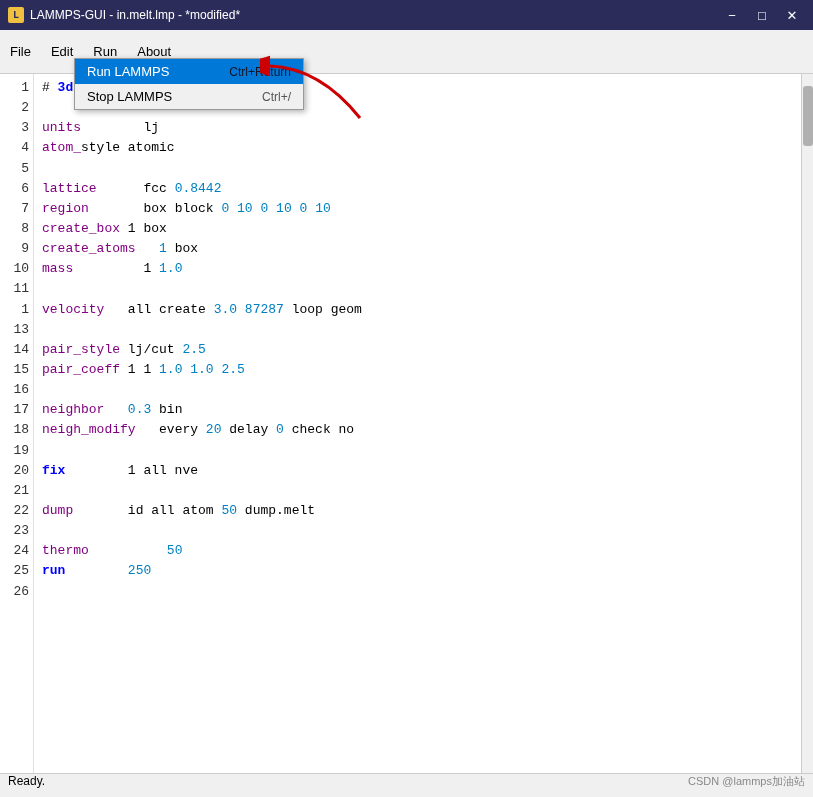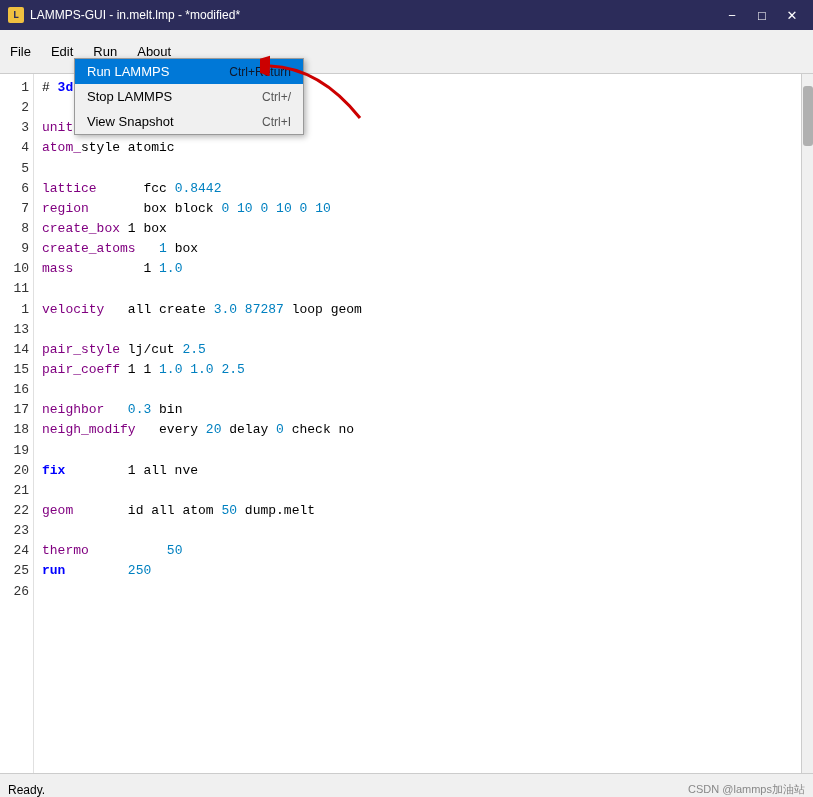--- a/index.html
+++ b/index.html
@@ -179,21 +179,21 @@
       border-radius: 3px;
       margin-top: 12px;
     }
 
     
     #status-bar {
       background: #f0f0f0;
       border-top: 1px solid #ccc;
       height: 24px;
       display: flex;
-      align-items: flex-end;
+      align-items: flex-start;
       padding: 0 8px;
       font-family: 'Segoe UI', sans-serif;
       font-size: 12px;
       flex-shrink: 0;
       justify-content: space-between;
     }
     #status-right {
       color: #888;
       font-size: 11px;
     }
@@ -220,24 +220,20 @@
   <div class="menu-item">About</div>
 
   <div id="run-dropdown">
     <div class="dropdown-item active">
       <span>Run LAMMPS</span>
       <span class="dropdown-shortcut">Ctrl+Return</span>
     </div>
     <div class="dropdown-item">
       <span>Stop LAMMPS</span>
       <span class="dropdown-shortcut">Ctrl+/</span>
-    </div>
-    <div class="dropdown-item">
-      <span>View Snapshot</span>
-      <span class="dropdown-shortcut">Ctrl+I</span>
     </div>
   </div>
 
   <div id="arrow-overlay">
     <svg width="120" height="80" viewBox="0 0 120 80">
       <defs>
         <marker id="arrowhead" markerWidth="10" markerHeight="7" refX="0" refY="3.5" orient="auto">
           <polygon points="0 0, 10 3.5, 0 7" fill="#cc0000"></polygon>
         </marker>
       </defs>
@@ -289,21 +285,21 @@
 <span class="cmd">velocity</span><span class="plain">   all create </span><span class="num">3.0</span><span class="plain"> </span><span class="num">87287</span><span class="plain"> loop geom</span>
 
 <span class="cmd">pair_style</span><span class="plain"> lj/cut </span><span class="num">2.5</span>
 <span class="cmd">pair_coeff</span><span class="plain"> 1 1 </span><span class="num">1.0</span><span class="plain"> </span><span class="num">1.0</span><span class="plain"> </span><span class="num">2.5</span>
 
 <span class="cmd">neighbor</span><span class="plain">   </span><span class="num">0.3</span><span class="plain"> bin</span>
 <span class="cmd">neigh_modify</span><span class="plain">   every </span><span class="num">20</span><span class="plain"> delay </span><span class="num">0</span><span class="plain"> check no</span>
 
 <span class="kw bold">fix</span><span class="plain">        1 all nve</span>
 
-<span class="cmd">geom</span><span class="plain">       id all atom </span><span class="num">50</span><span class="plain"> dump.melt</span>
+<span class="cmd">dump</span><span class="plain">       id all atom </span><span class="num">50</span><span class="plain"> dump.melt</span>
 
 <span class="cmd">thermo</span><span class="plain">          </span><span class="num">50</span>
 <span class="kw bold">run</span><span class="plain">        </span><span class="num">250</span>
 
 </div>
   <div id="scrollbar">
     <div id="scrollbar-thumb"></div>
   </div>
 </div>
 

